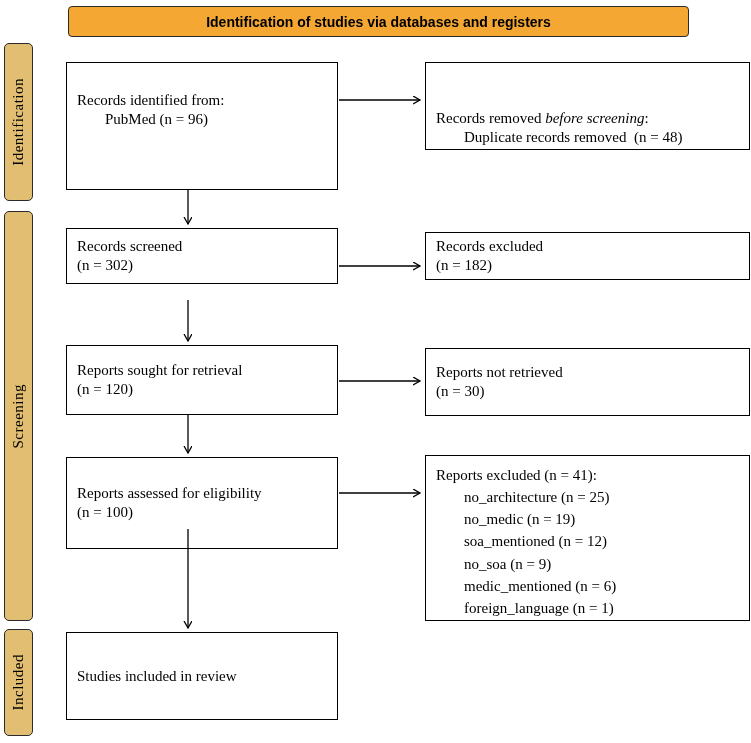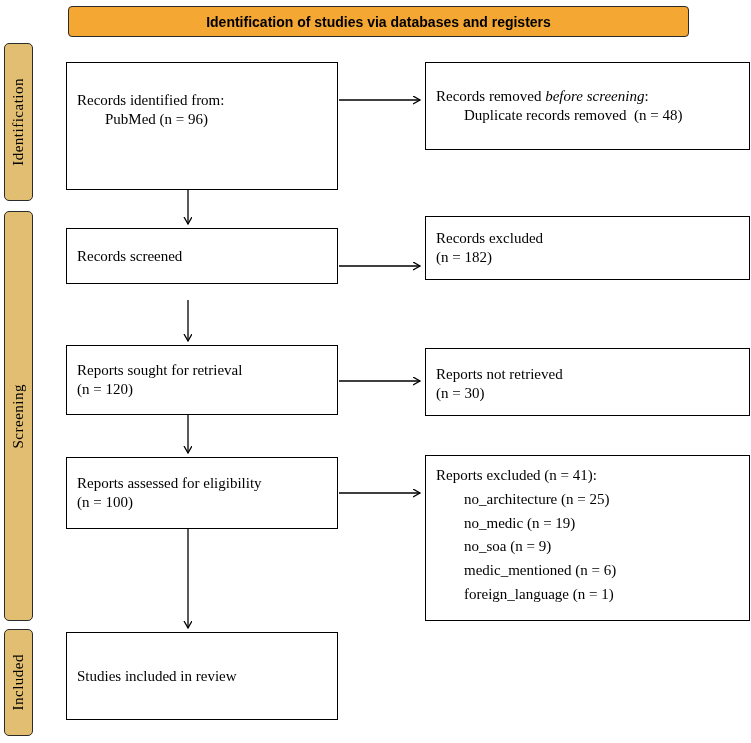--- a/index.html
+++ b/index.html
@@ -61,39 +61,39 @@
 
   
   .box {
     position: absolute;
     background: #ffffff;
     border: 1.5px solid #000000;
     box-sizing: border-box;
     display: flex;
     flex-direction: column;
     justify-content: center;
-    padding: 16px 10px;
+    padding: 2px 10px;
     font-size: 15px;
     line-height: 19px;
     color: #000000;
   }
   .line { white-space: pre-wrap; }
   .indent { padding-left: 28px; }
   .italic { font-style: italic; }
 
   .box-left  { left: 66px;  width: 272px; }
   .box-right { left: 425px; width: 325px; }
 
   .b-identified { top: 62px;  height: 128px; justify-content: flex-start; padding-top: 28px; }
-  .b-removed    { top: 62px;  height: 88px;  justify-content: flex-start; padding-top: 24px; }
+  .b-removed    { top: 62px;  height: 88px;  justify-content: flex-end; padding-top: 24px; }
   .b-screened   { top: 228px; height: 56px; }
-  .b-excluded   { top: 216px; height: 64px; }
+  .b-excluded   { top: 232px; height: 48px; }
   .b-sought     { top: 345px; height: 70px; }
-  .b-notretr    { top: 348px; height: 68px; justify-content: space-between; }
-  .b-assessed   { top: 457px; height: 72px; }
+  .b-notretr    { top: 348px; height: 68px; }
+  .b-assessed   { top: 457px; height: 92px; }
   .b-repexcl    { top: 455px; height: 166px; justify-content: space-between; padding-top: 10px; }
   .b-included   { top: 632px; height: 88px; }
 
   
   .arrows {
     position: absolute;
     left: 0; top: 0;
     width: 751px; height: 743px;
     pointer-events: none;
   }
@@ -117,20 +117,21 @@
     <span class="stage-text">Included</span>
   </div>
 
   <div class="box box-left b-identified">
     <div class="line">Records identified from:</div>
     <div class="line indent">PubMed (n = 96)</div>
   </div>
 
   <div class="box box-left b-screened">
     <div class="line">Records screened</div>
+    <div class="line">(n = 302)</div>
   </div>
 
   <div class="box box-left b-sought">
     <div class="line">Reports sought for retrieval</div>
     <div class="line">(n = 120)</div>
   </div>
 
   <div class="box box-left b-assessed">
     <div class="line">Reports assessed for eligibility</div>
     <div class="line">(n = 100)</div>
@@ -152,20 +153,21 @@
 
   <div class="box box-right b-notretr">
     <div class="line">Reports not retrieved</div>
     <div class="line">(n = 30)</div>
   </div>
 
   <div class="box box-right b-repexcl">
     <div class="line">Reports excluded (n = 41):</div>
     <div class="line indent">no_architecture (n = 25)</div>
     <div class="line indent">no_medic (n = 19)</div>
+    <div class="line indent">soa_mentioned (n = 12)</div>
     <div class="line indent">no_soa (n = 9)</div>
     <div class="line indent">medic_mentioned (n = 6)</div>
     <div class="line indent">foreign_language (n = 1)</div>
   </div>
 
   <svg class="arrows" viewBox="0 0 751 743" xmlns="http://www.w3.org/2000/svg">
     <defs>
       <marker id="arrowhead" markerWidth="10" markerHeight="10" refX="7" refY="4" orient="auto" markerUnits="userSpaceOnUse">
         <path d="M0,0 L7,4 L0,8" fill="none" stroke="#000000" stroke-width="1.3"></path>
       </marker>

